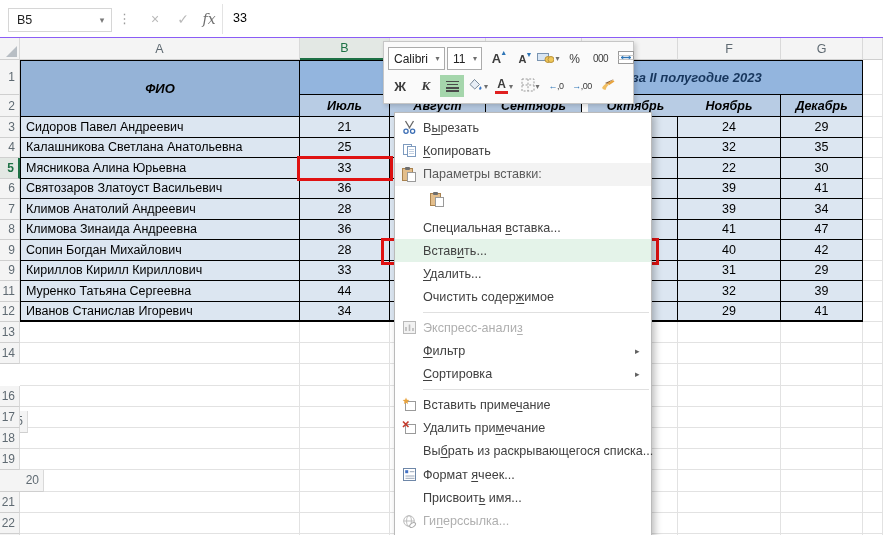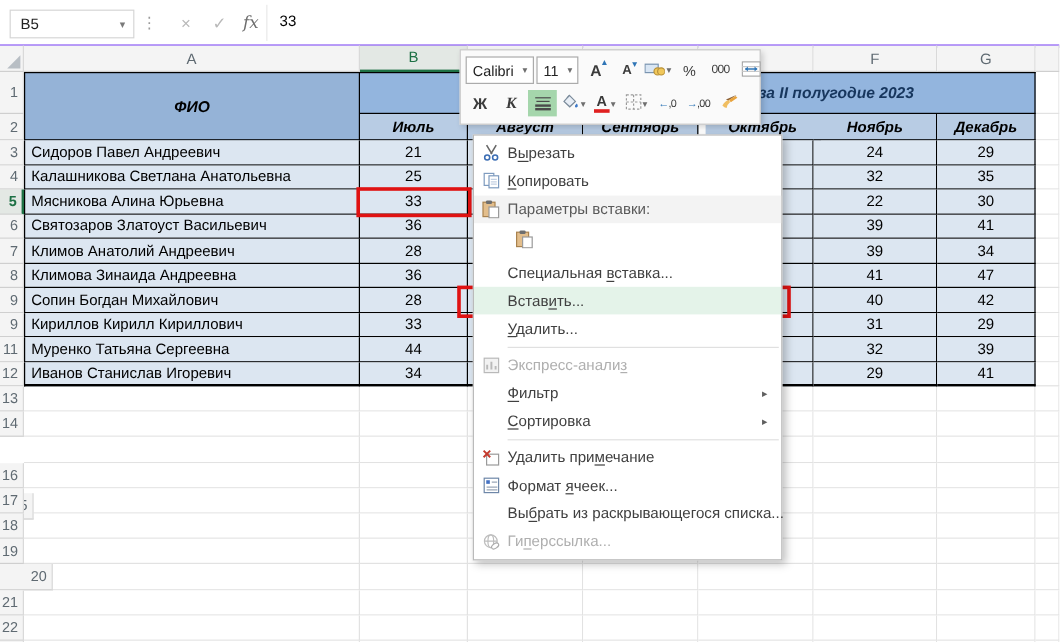--- a/index.html
+++ b/index.html
@@ -446,20 +446,24 @@
         <div class="lbl">Специальная <u>в</u>ставка...</div>
       </div>
       <div class="mi hl">
         <div class="ic"></div>
         <div class="lbl">Встав<u>и</u>ть...</div>
       </div>
       <div class="mi">
         <div class="ic"></div>
         <div class="lbl"><u>У</u>далить...</div>
       </div>
+      <div class="mi">
+        <div class="ic"></div>
+        <div class="lbl">Очистить содер<u>ж</u>имое</div>
+      </div>
       <div class="msep"></div>
       <div class="mi disabled">
         <div class="ic">
           <svg width="15" height="15" viewBox="0 0 15 15">
             <rect x="1.5" y="1.5" width="12" height="12" fill="#F2F2F2" stroke="#B9B9B9"></rect>
             <path d="M4 11V7M7.5 11V4.5M11 11V8" stroke="#B9B9B9" stroke-width="1.6"></path>
           </svg>
         </div>
         <div class="lbl">Экспресс-анали<u>з</u></div>
       </div>
@@ -471,38 +475,51 @@
       <div class="mi">
         <div class="ic"></div>
         <div class="lbl"><u>С</u>ортировка</div>
         <div class="arrow">▸</div>
       </div>
       <div class="msep"></div>
       <div class="mi">
         <div class="ic">
           <svg width="15" height="15" viewBox="0 0 15 15">
             <rect x="3.5" y="4.5" width="10" height="9" fill="#fff" stroke="#9A9A9A"></rect>
+            <path d="M4 0.5 L4.9 2.8 L7.4 3 L5.5 4.6 L6.1 7 L4 5.7 L1.9 7 L2.5 4.6 L0.6 3 L3.1 2.8 Z" fill="#E8A33D"></path>
+          </svg>
+        </div>
+        <div class="lbl">Вставить приме<u>ч</u>ание</div>
+      </div>
+      <div class="mi">
+        <div class="ic">
+          <svg width="15" height="15" viewBox="0 0 15 15">
+            <rect x="3.5" y="4.5" width="10" height="9" fill="#fff" stroke="#9A9A9A"></rect>
             <path d="M1 1.5 L6.5 7 M6.5 1.5 L1 7" stroke="#C4392B" stroke-width="1.6"></path>
           </svg>
         </div>
         <div class="lbl">Удалить при<u>м</u>ечание</div>
+      </div>
+      <div class="mi">
+        <div class="ic"></div>
+        <div class="lbl">Вы<u>б</u>рать из раскрывающегося списка...</div>
       </div>
       <div class="mi">
         <div class="ic">
           <svg width="15" height="15" viewBox="0 0 15 15">
             <rect x="1.5" y="1.5" width="12" height="12" fill="#fff" stroke="#6E87A8"></rect>
             <rect x="3.2" y="3.2" width="3" height="3" fill="#4472C4"></rect>
             <path d="M7.8 4.7h4.5M3.5 9h9M3.5 11.3h9" stroke="#9AA7B8"></path>
           </svg>
         </div>
         <div class="lbl">Формат <u>я</u>чеек...</div>
       </div>
       <div class="mi">
         <div class="ic"></div>
-        <div class="lbl">Вы<u>б</u>рать из раскрывающегося списка...</div>
+        <div class="lbl">Присвоит<u>ь</u> имя...</div>
       </div>
       <div class="mi disabled">
         <div class="ic">
           <svg width="15" height="15" viewBox="0 0 15 15">
             <circle cx="7" cy="7" r="5.3" fill="none" stroke="#BDBDBD"></circle>
             <ellipse cx="7" cy="7" rx="2.4" ry="5.3" fill="none" stroke="#BDBDBD"></ellipse>
             <path d="M1.7 7h10.6" stroke="#BDBDBD"></path>
             <ellipse cx="10.6" cy="11" rx="3.3" ry="1.9" fill="#fff" stroke="#ABABAB" transform="rotate(-35 10.6 11)"></ellipse>
           </svg>
         </div>

